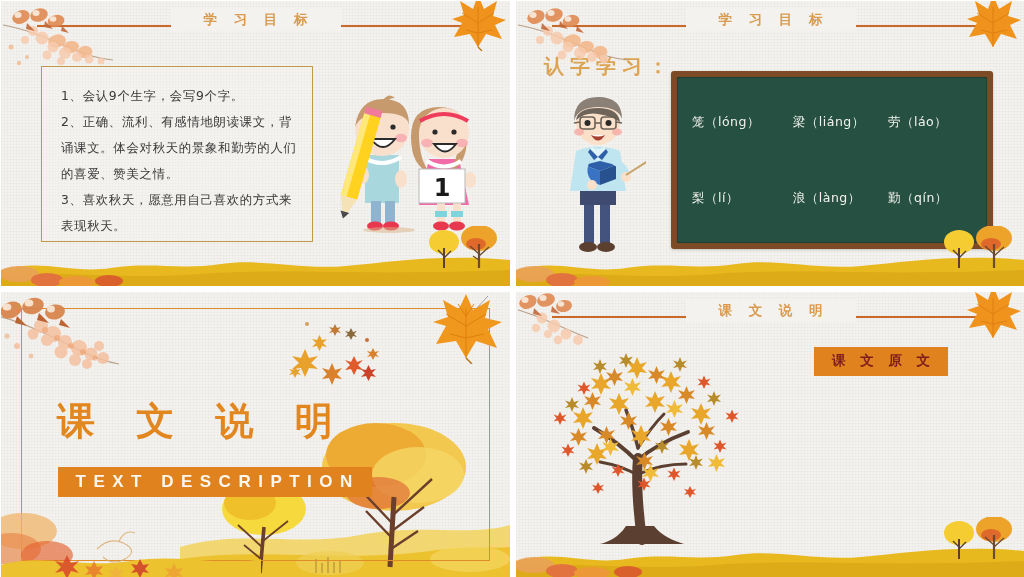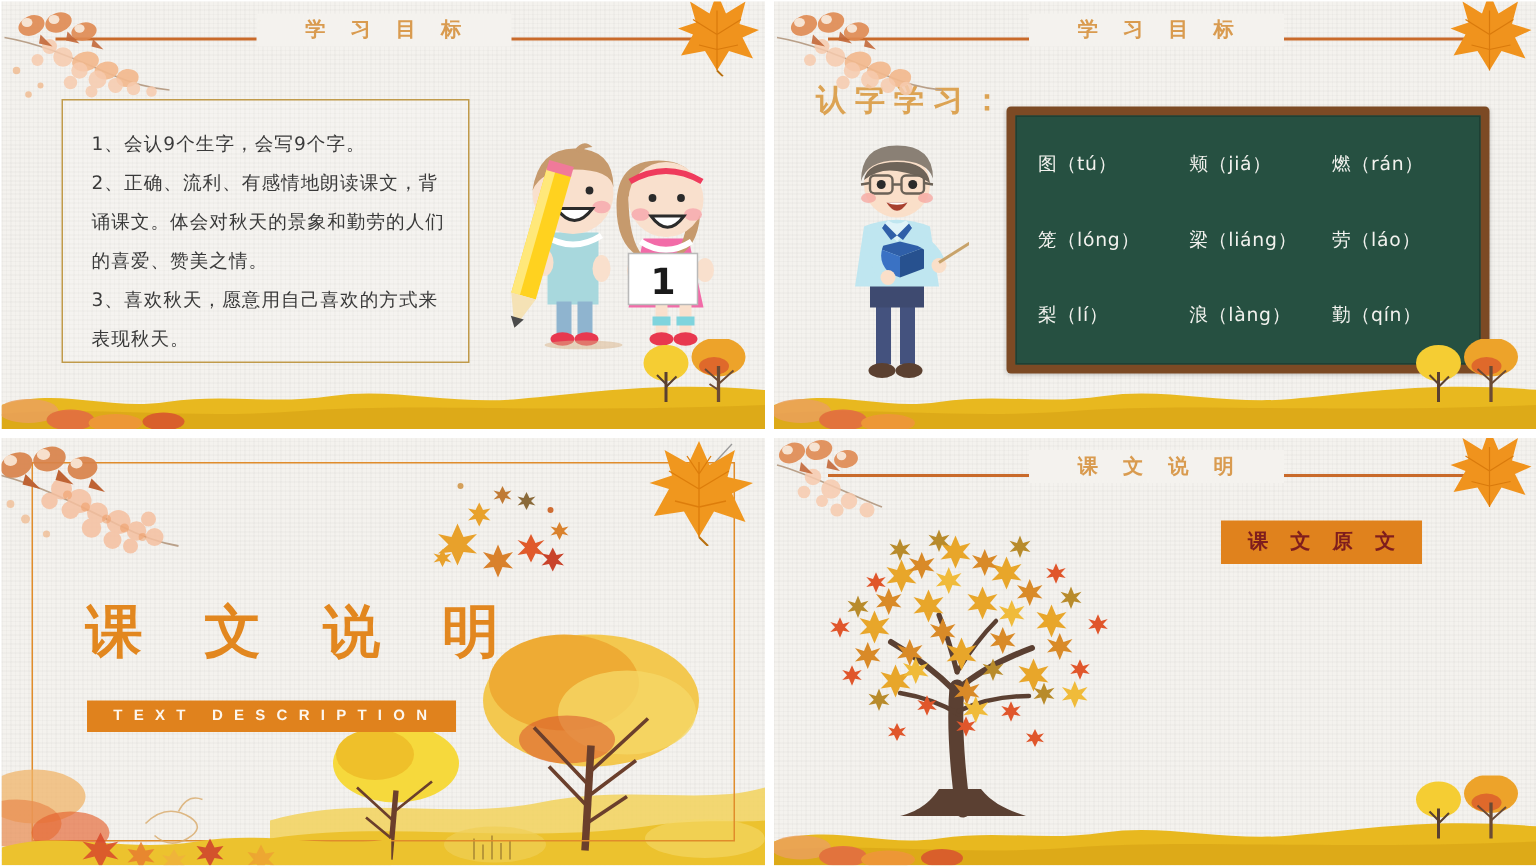--- a/index.html
+++ b/index.html
@@ -113,21 +113,21 @@
     position: absolute; left: 56px; top: 104px;
     font-family: "DejaVu Sans", "Liberation Sans", sans-serif;
     font-size: 38px; font-weight: 700; color: #e2871f;
     letter-spacing: 14px;
     z-index: 4;
   }
   .s3-sub {
     position: absolute; left: 57px; top: 175px;
     background: #e0821d;
     color: #fdf7ef;
-    font-size: 10px; font-weight: 600;
+    font-size: 17px; font-weight: 600;
     letter-spacing: 7.5px; text-indent: 7.5px;
     padding: 5px 12px 5px 10px;
     z-index: 4;
     font-family: "Liberation Sans", sans-serif;
   }
   .s3-scene { position: absolute; right: 0; bottom: 0; width: 330px; height: 180px; z-index: 1; }
   .s3-leaves-fall { position: absolute; left: 270px; top: 20px; width: 120px; height: 90px; z-index: 2; }
   .s3-bottom-leaves { position: absolute; left: 0; bottom: 0; width: 260px; height: 90px; z-index: 2; }
 
   
@@ -365,25 +365,20 @@
       <path d="M36 72 q-6 16 4 26 l6 -4 q-8 -8 -2 -20z" fill="#bfe6f0"></path>
       <path d="M70 70 q12 8 14 18 l-6 3 q-2 -9 -12 -14z" fill="#bfe6f0"></path>
       <circle cx="46" cy="98" r="5" fill="#fadfc9"></circle>
       <circle cx="80" cy="90" r="5" fill="#fadfc9"></circle>
 
       <path d="M80 88 L124 60" stroke="#c8a36a" stroke-width="2" fill="none"></path>
     </svg>
 
     <div class="board-frame">
       <div class="board-inner">
-        <div class="board-row">
-          <span class="board-cell">图（tú）</span>
-          <span class="board-cell">颊（jiá）</span>
-          <span class="board-cell">燃（rán）</span>
-        </div>
         <div class="board-row">
           <span class="board-cell">笼（lóng）</span>
           <span class="board-cell">梁（liáng）</span>
           <span class="board-cell">劳（láo）</span>
         </div>
         <div class="board-row">
           <span class="board-cell">梨（lí）</span>
           <span class="board-cell">浪（làng）</span>
           <span class="board-cell">勤（qín）</span>
         </div>

